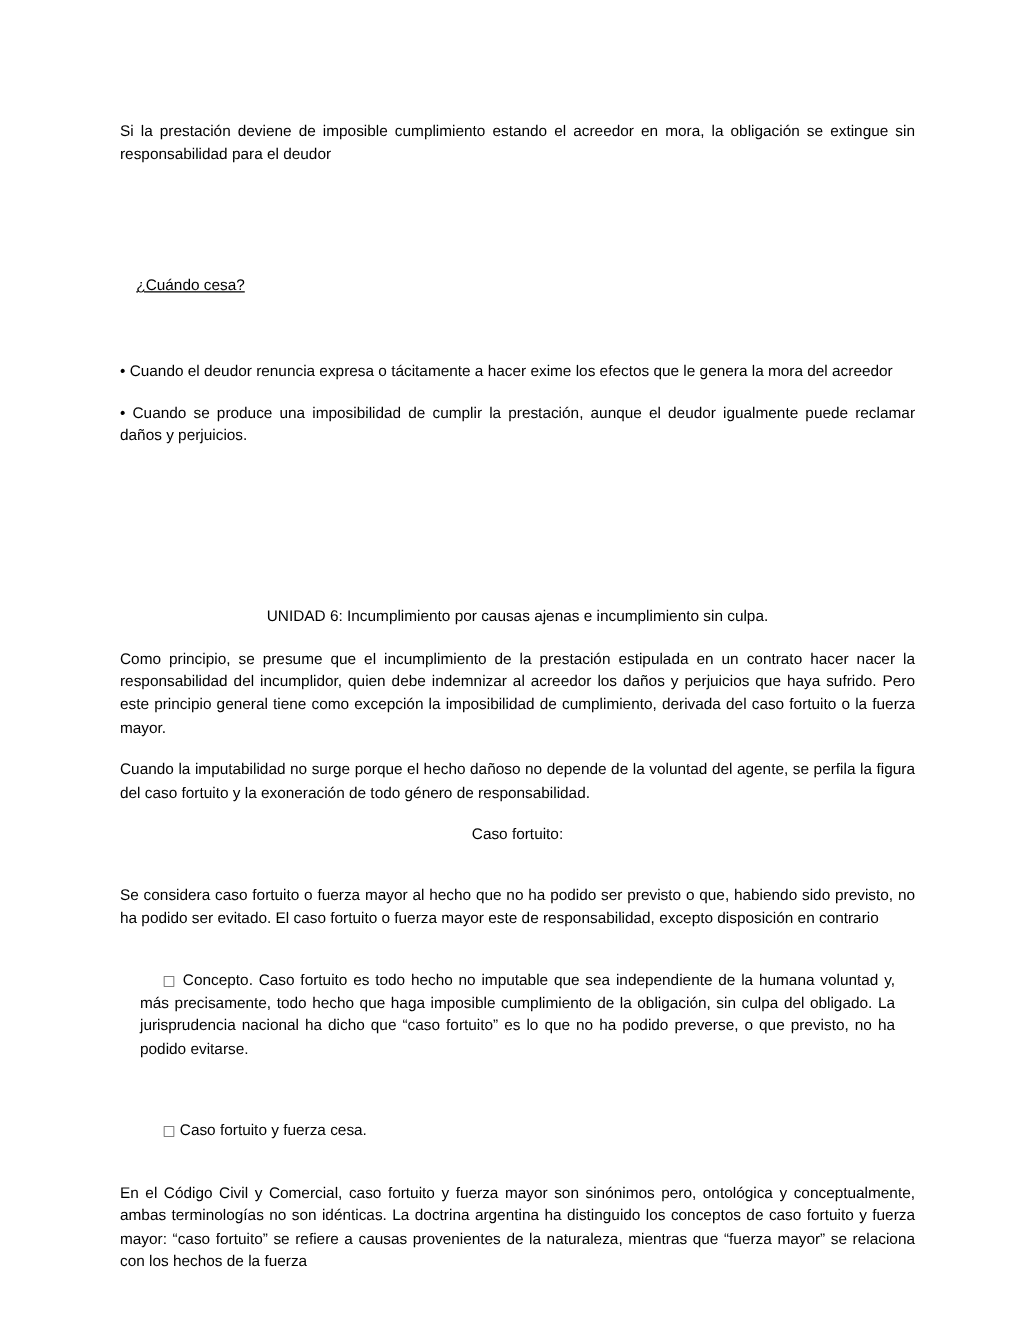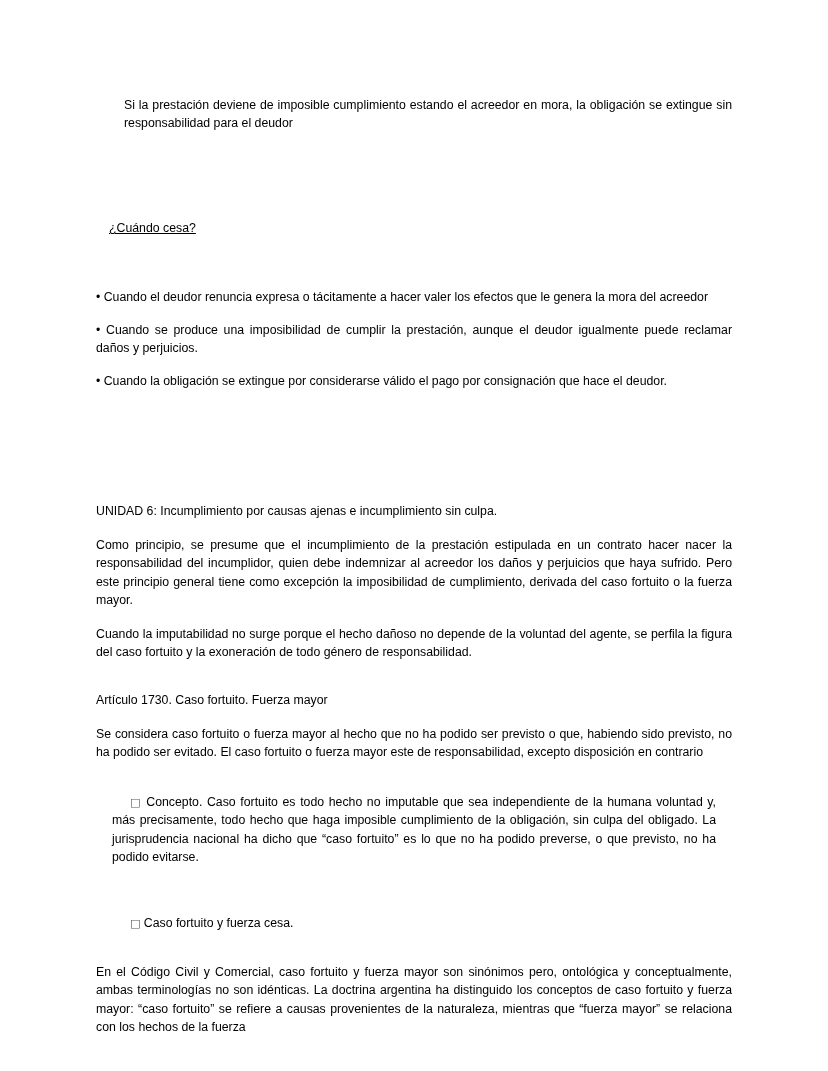--- a/index.html
+++ b/index.html
@@ -25,21 +25,20 @@
     width: 636px;
   }
   p {
     margin: 0;
     font-size: 12.3px;
     line-height: 1.48;
     text-align: justify;
     text-justify: inter-word;
   }
   .intro {
-    margin-left: 28px;
     text-indent: 0;
     padding-left: 0;
   }
   .spacer-lg { height: 74px; }
   .spacer-md { height: 22px; }
   .spacer-xl { height: 112px; }
   .heading-question {
     font-size: 12.3px;
     text-decoration: underline;
     line-height: 1.48;
@@ -52,21 +51,21 @@
     line-height: 1.48;
     text-align: justify;
   }
   .para {
     margin: 0;
     font-size: 12.3px;
     line-height: 1.5;
     text-align: justify;
   }
   .para-left {
-    text-align: left;
+    text-align: center;
   }
   .gap { height: 15px; }
   .box-item {
     margin: 16px;
     font-size: 12.3px;
     line-height: 1.5;
     text-align: justify;
     text-indent: 18px;
   }
   .boxglyph {
@@ -83,44 +82,43 @@
 
     <p class="intro">Si la prestación deviene de imposible cumplimiento estando el acreedor en mora, la obligación se extingue sin responsabilidad para el deudor</p>
 
     <div class="spacer-lg"></div>
 
     <p class="heading-question">¿Cuándo cesa?</p>
 
     <div class="spacer-md"></div>
 
     <div class="gap"></div>
-    <p class="bullet">• Cuando el deudor renuncia expresa o tácitamente a hacer valer los efectos que le genera la mora del acreedor</p>
+    <p class="bullet">• Cuando el deudor renuncia expresa o tácitamente a hacer exime los efectos que le genera la mora del acreedor</p>
     <div class="gap"></div>
     <p class="bullet">• Cuando se produce una imposibilidad de cumplir la prestación, aunque el deudor igualmente puede reclamar daños y perjuicios.</p>
     <div class="gap"></div>
-    <p class="bullet">• Cuando la obligación se extingue por considerarse válido el pago por consignación que hace el deudor.</p>
 
     <div class="spacer-xl"></div>
 
     <p class="para para-left">UNIDAD 6: Incumplimiento por causas ajenas  e incumplimiento sin culpa.</p>
 
     <div class="gap"></div>
 
     <p class="para">Como principio, se presume que el incumplimiento de la prestación estipulada en un contrato hacer nacer la responsabilidad del incumplidor, quien debe indemnizar al acreedor los daños y perjuicios que haya sufrido. Pero este principio general tiene como excepción la imposibilidad de cumplimiento, derivada del caso fortuito o la fuerza mayor.</p>
 
     <div class="gap"></div>
 
     <p class="para">Cuando la imputabilidad no surge porque el hecho dañoso no depende de la voluntad del agente, se perfila la figura del caso fortuito y la exoneración de todo género de responsabilidad.</p>
 
     <div class="gap"></div>
 
+    <p class="para para-left">Caso fortuito:</p>
 
     <div class="gap"></div>
 
-    <p class="para para-left">Artículo 1730. Caso fortuito. Fuerza mayor</p>
 
     <div class="gap"></div>
 
     <p class="para">Se considera caso fortuito o fuerza mayor al hecho que no ha podido ser previsto o que, habiendo sido previsto, no ha podido ser evitado. El caso fortuito o fuerza mayor este de responsabilidad, excepto disposición en contrario</p>
 
     <div class="gap"></div>
 
     <p class="box-item"><span class="boxglyph">□</span> <span>Concepto. Caso fortuito es todo hecho no imputable que sea independiente de la humana voluntad y, más precisamente, todo hecho que haga imposible cumplimiento de la obligación, sin culpa del obligado. La jurisprudencia nacional ha dicho que “caso fortuito” es lo que no ha podido preverse, o que previsto, no ha podido evitarse.</span></p>
 
     <div class="gap"></div>

